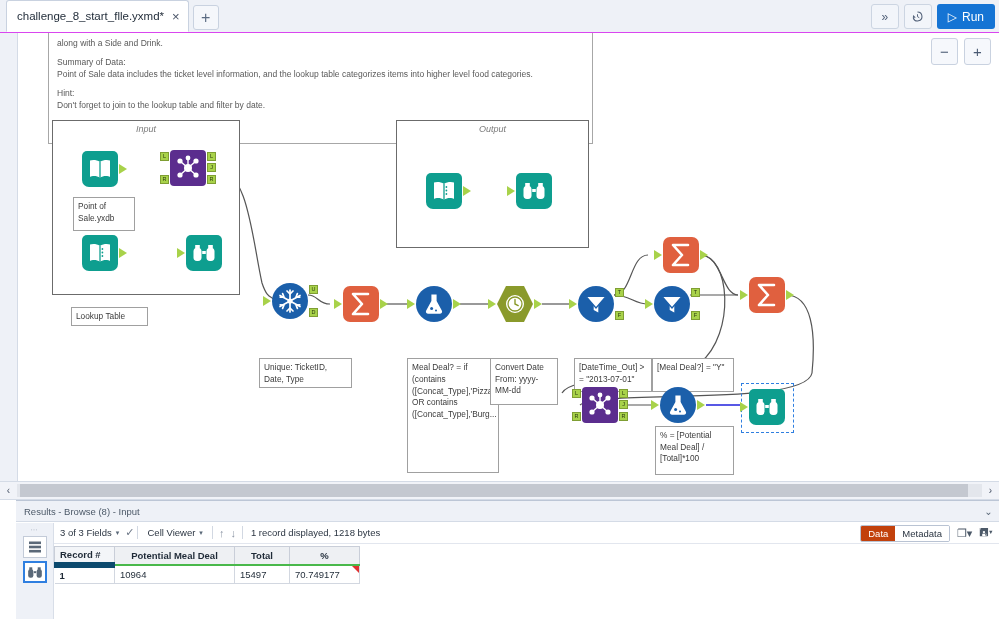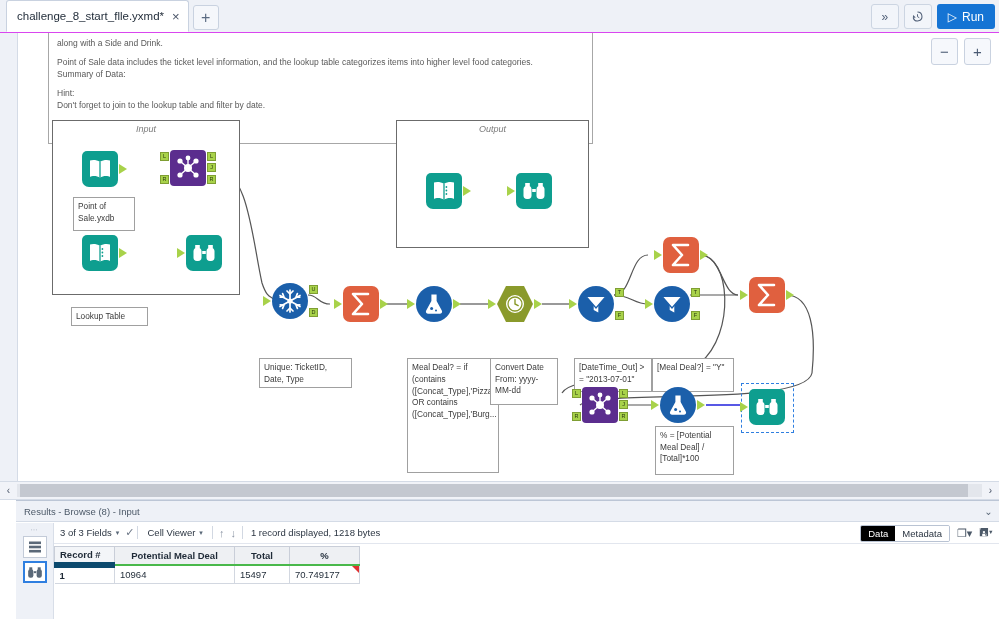--- a/index.html
+++ b/index.html
@@ -155,21 +155,21 @@
   .rtb-check { color: #6a7585; font-size: 11px; }
   .rtb-arrow { color: #8d96a5; font-size: 11px; padding: 0 3px; cursor: pointer; }
   .rtb-status { color: #2b3542; padding-left: 5px; }
 
   .rtb-right { position: absolute; right: 6px; top: 23px; display: flex; align-items: center; gap: 0; }
   .seg {
     display: flex; border: 1px solid #b9c3d3; border-radius: 2px; overflow: hidden;
     font-size: 9.5px;
   }
   .seg div { padding: 2px 7px; cursor: pointer; }
-  .seg .on { background: #000000; color: #fff; }
+  .seg .on { background: #c2410c; color: #fff; }
   .seg .off { background: #fff; color: #2b3542; }
   .rtb-r-ico { color: #4c5968; font-size: 11px; margin-left: 7px; cursor: pointer; }
 
   
   .res-rail {
     position: absolute; left: 0; top: 22px; width: 38px; bottom: 0;
     background: #eef1f7; border-right: 1px solid #d8dee8;
     display: flex; flex-direction: column; align-items: center; padding-top: 4px; gap: 3px;
   }
   .rail-dots { font-size: 7px; color: #9aa4b4; letter-spacing: 1px; line-height: 6px; }
@@ -233,22 +233,22 @@
     <div class="canvas-left-rail"></div>
 
     <div class="zoom-ctl">
       <div class="zoom-btn">−</div>
       <div class="zoom-btn">+</div>
     </div>
 
     <div class="comment-box">
       <div>along with a Side and Drink.</div>
       <div class="comment-gap"></div>
+      <div>Summary of Data:</div>
       <div>Point of Sale data includes the ticket level information, and the lookup table categorizes items into higher level food categories.</div>
-      <div>Summary of Data:</div>
       <div class="comment-gap"></div>
       <div>Hint:</div>
       <div>Don't forget to join to the lookup table and filter by date.</div>
     </div>
 
     <svg class="wires">
       <g fill="none" stroke="#555" stroke-width="1.2">
 
         <path d="M122,136 C140,136 142,126 160,126"></path>
 

